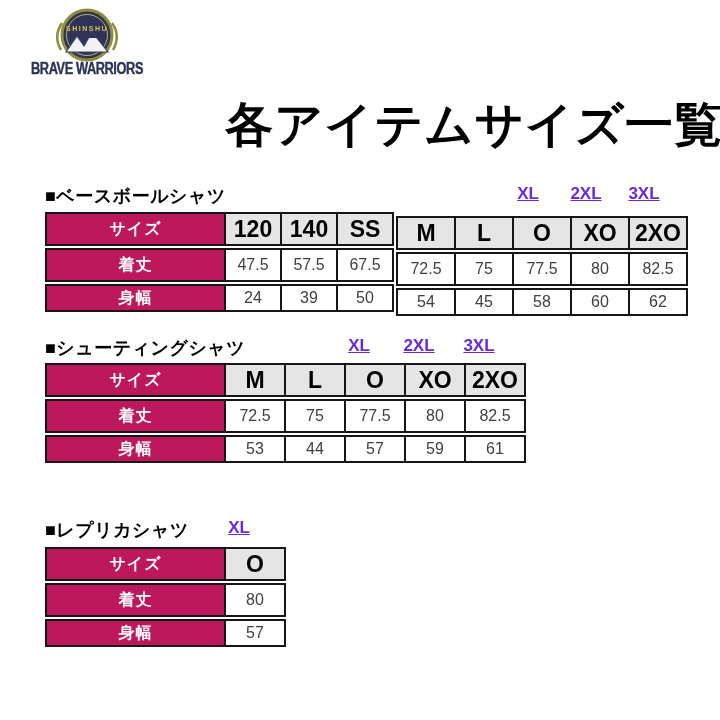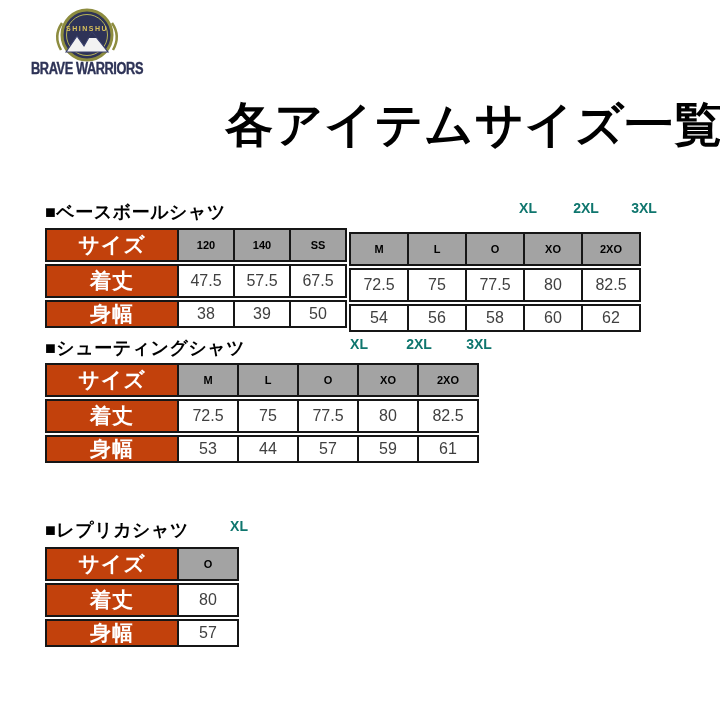--- a/index.html
+++ b/index.html
@@ -8,49 +8,49 @@
 
   
   .logo{position:absolute;left:28px;top:4px;width:118px;height:84px;}
 
   
   .title{position:absolute;top:90px;left:0;width:720px;margin:3px;text-align:right;
          font-size:48px;font-weight:900;color:#000;letter-spacing:1px;}
 
   
   .sec{position:absolute;left:45px;width:650px;}
-  .sec1{top:184px;margin-top:16px;}
+  .sec1{top:184px;}
   .sec2{top:336px;}
   .sec3{top:518px;}
   .labelline{position:relative;height:28px;}
   .sec2 .labelline{height:27px;}
   .sec3 .labelline{height:29px;}
   .seclabel{font-size:18px;font-weight:bold;color:#000;letter-spacing:0.5px;}
-  .over{position:absolute;top:0;width:60px;text-align:center;font-size:14px;font-weight:600;color:#0f766e;}
+  .over{position:absolute;top:0;width:60px;text-align:center;font-size:17px;font-weight:600;color:#6d28d9;text-decoration:underline;}
   .o-t1-xl{left:453px;}
   .o-t1-2xl{left:511px;}
   .o-t1-3xl{left:569px;}
   .o-t2-xl{left:283px;width:62px;}
   .o-t2-2xl{left:343px;width:62px;}
   .o-t2-3xl{left:403px;width:62px;}
   .o-t3-xl{left:163px;width:62px;}
 
   
   .table{display:flex;align-items:flex-start;}
   .grp{display:flex;flex-direction:column;row-gap:2px;}
   .grp-right{margin-left:2px;transform:translateY(4px);}
   .row{display:flex;}
   .cell{box-sizing:border-box;border:2px solid #161616;display:flex;
         align-items:center;justify-content:center;background:#fff;}
   .cell + .cell{margin-left:-2px;}
   .r-head .cell{height:34px;}
   .r-mid  .cell{height:34px;}
   .r-bot  .cell{height:28px;}
-  .c-label{width:134px;background:#c2410c;color:#ffffff;font-weight:bold;font-size:21px;letter-spacing:1px;}
-  .c-size{background:#a3a3a3;color:#000;font-weight:bold;font-size:11px;}
+  .c-label{width:181px;background:#be185d;color:#ffffff;font-weight:bold;font-size:16px;letter-spacing:1px;}
+  .c-size{background:#e5e5e5;color:#000;font-weight:bold;font-size:23px;}
   .c-val{color:#404040;font-size:16px;}
   .w58{width:58px;}
   .w60{width:60px;}
   .w62{width:62px;}
 </style>
 </head>
 <body>
 
 <div class="page">
 
@@ -85,21 +85,21 @@
           <div class="cell c-size w58">SS</div>
         </div>
         <div class="row r-mid">
           <div class="cell c-label">着丈</div>
           <div class="cell c-val w58">47.5</div>
           <div class="cell c-val w58">57.5</div>
           <div class="cell c-val w58">67.5</div>
         </div>
         <div class="row r-bot">
           <div class="cell c-label">身幅</div>
-          <div class="cell c-val w58">38</div>
+          <div class="cell c-val w58">24</div>
           <div class="cell c-val w58">39</div>
           <div class="cell c-val w58">50</div>
         </div>
       </div>
       <div class="grp grp-right">
         <div class="row r-head">
           <div class="cell c-size w60">M</div>
           <div class="cell c-size w60">L</div>
           <div class="cell c-size w60">O</div>
           <div class="cell c-size w60">XO</div>
@@ -107,21 +107,21 @@
         </div>
         <div class="row r-mid">
           <div class="cell c-val w60">72.5</div>
           <div class="cell c-val w60">75</div>
           <div class="cell c-val w60">77.5</div>
           <div class="cell c-val w60">80</div>
           <div class="cell c-val w60">82.5</div>
         </div>
         <div class="row r-bot">
           <div class="cell c-val w60">54</div>
-          <div class="cell c-val w60">56</div>
+          <div class="cell c-val w60">45</div>
           <div class="cell c-val w60">58</div>
           <div class="cell c-val w60">60</div>
           <div class="cell c-val w60">62</div>
         </div>
       </div>
     </div>
   </section>
 
   <section class="sec sec2">
     <div class="labelline">

